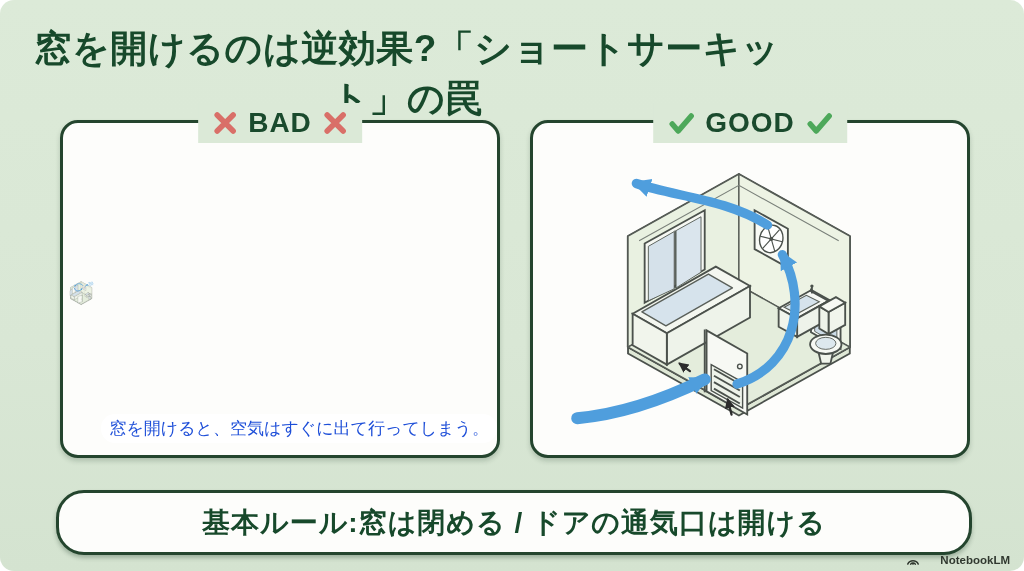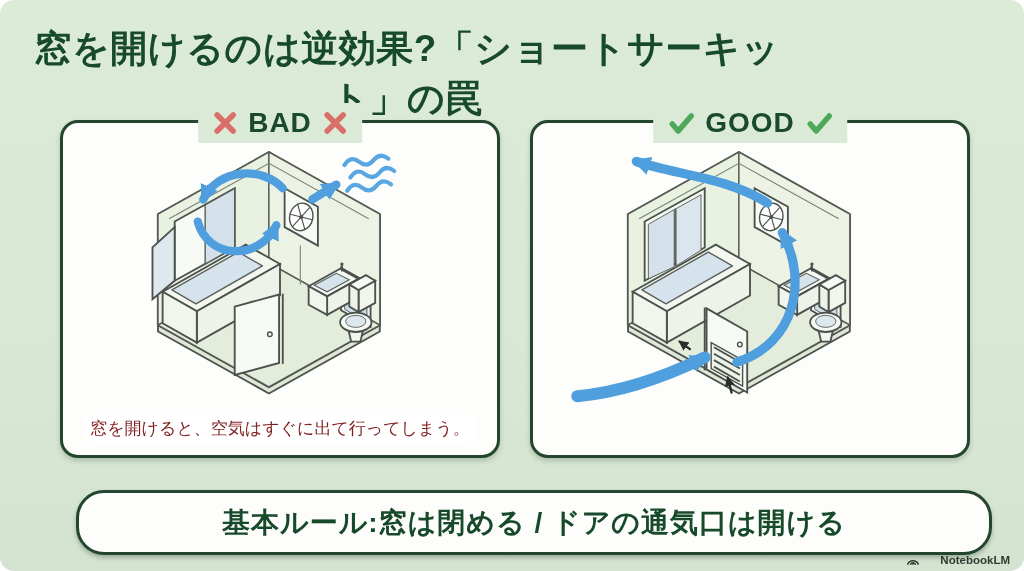--- a/index.html
+++ b/index.html
@@ -3,30 +3,30 @@
 <meta charset="utf-8">
 <style>
   html,body{margin:0;padding:0;background:#ffffff;}
   body{width:1024px;height:571px;overflow:hidden;font-family:"Liberation Sans","DejaVu Sans",sans-serif;}
   .stage{position:relative;width:1024px;height:571px;border-radius:14px;
          background:linear-gradient(180deg,#dcead8 0%,#d9e7d5 60%,#d4e3d0 100%);overflow:hidden;}
   .page-title{position:absolute;top:24px;left:0;width:814px;text-align:center;
               font-size:37px;font-weight:800;color:#17492b;letter-spacing:0.5px;}
   .panel{position:absolute;top:120px;width:434px;height:332px;background:#fdfdfb;
          border:3px solid #24452e;border-radius:18px;box-shadow:0 3px 5px rgba(30,60,40,.22);
-         display:flex;flex-direction:column;align-items:center;}
+         display:flex;flex-direction:row;align-items:center;}
   .panel.bad{left:60px;}
   .panel.good{left:530px;gap:24px;}
   .panel-header{position:absolute;top:-20px;left:50%;transform:translateX(-50%);
                 display:flex;align-items:center;gap:10px;background:#dbe9d7;padding:0 14px;height:40px;}
   .panel-header .hdr-label{font-size:28px;font-weight:800;color:#1a4a2d;letter-spacing:1px;}
   .panel-illu{width:434px;height:280px;margin-top:8px;}
-  .panel-caption{margin-top:auto;margin-bottom:12px;font-size:17px;color:#7f1d1d;
+  .panel-caption{margin-top:auto;margin-bottom:12px;font-size:17px;color:#1d4ed8;
                  background:#ffffff;border-radius:14px;padding:3px 8px;white-space:nowrap;}
-  .rule-banner{position:absolute;left:76px;top:490px;width:910px;height:59px;background:#fdfdfb;
+  .rule-banner{position:absolute;left:56px;top:490px;width:910px;height:59px;background:#fdfdfb;
                border:3px solid #24452e;border-radius:28px;box-shadow:0 3px 4px rgba(30,60,40,.3);
                display:flex;align-items:center;justify-content:center;}
   .rule-banner .rule-text{font-size:28px;font-weight:800;color:#17492b;letter-spacing:1px;}
   .credit{position:absolute;right:14px;bottom:5px;display:flex;align-items:center;gap:20px;
           font-size:11.5px;font-weight:700;color:#30382f;}
   svg{display:block;}
 </style>
 </head>
 <body>
 

